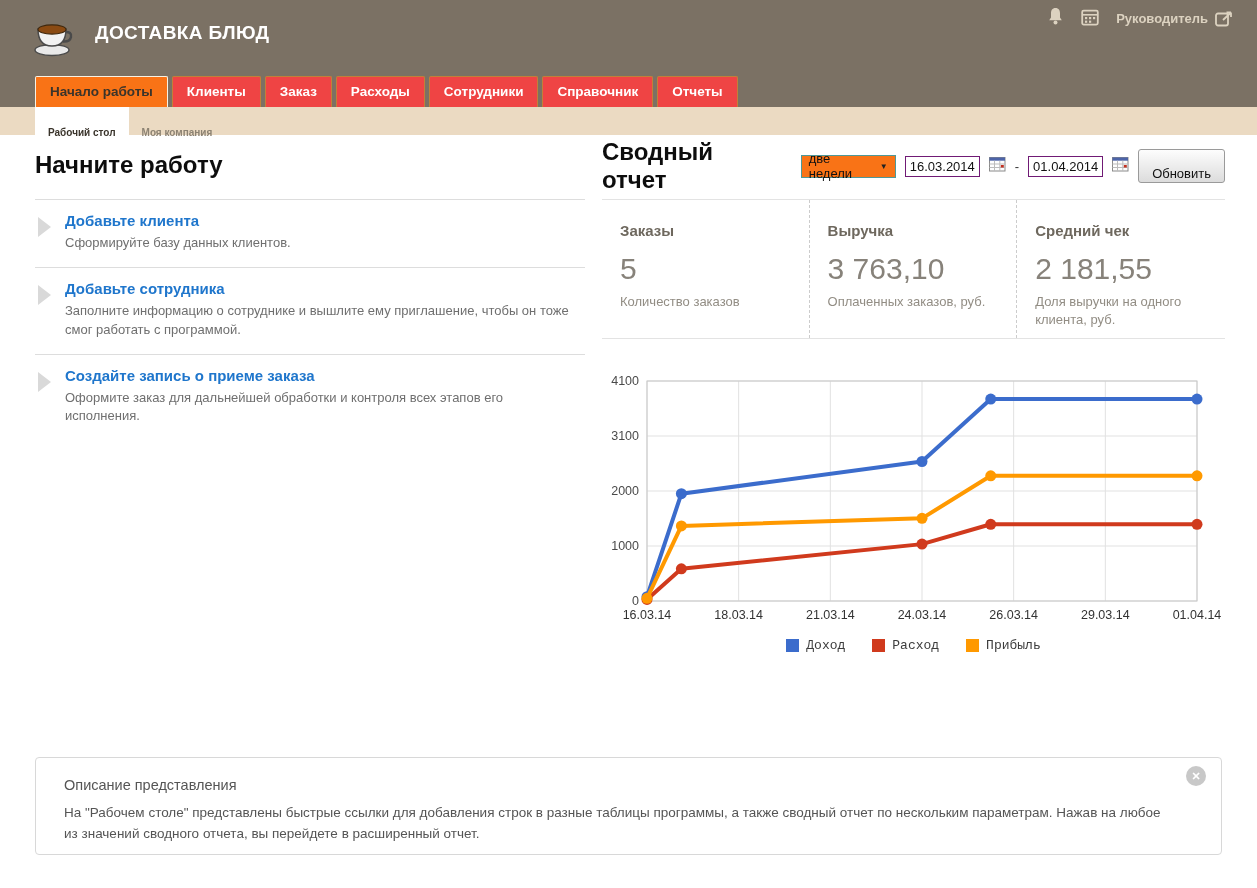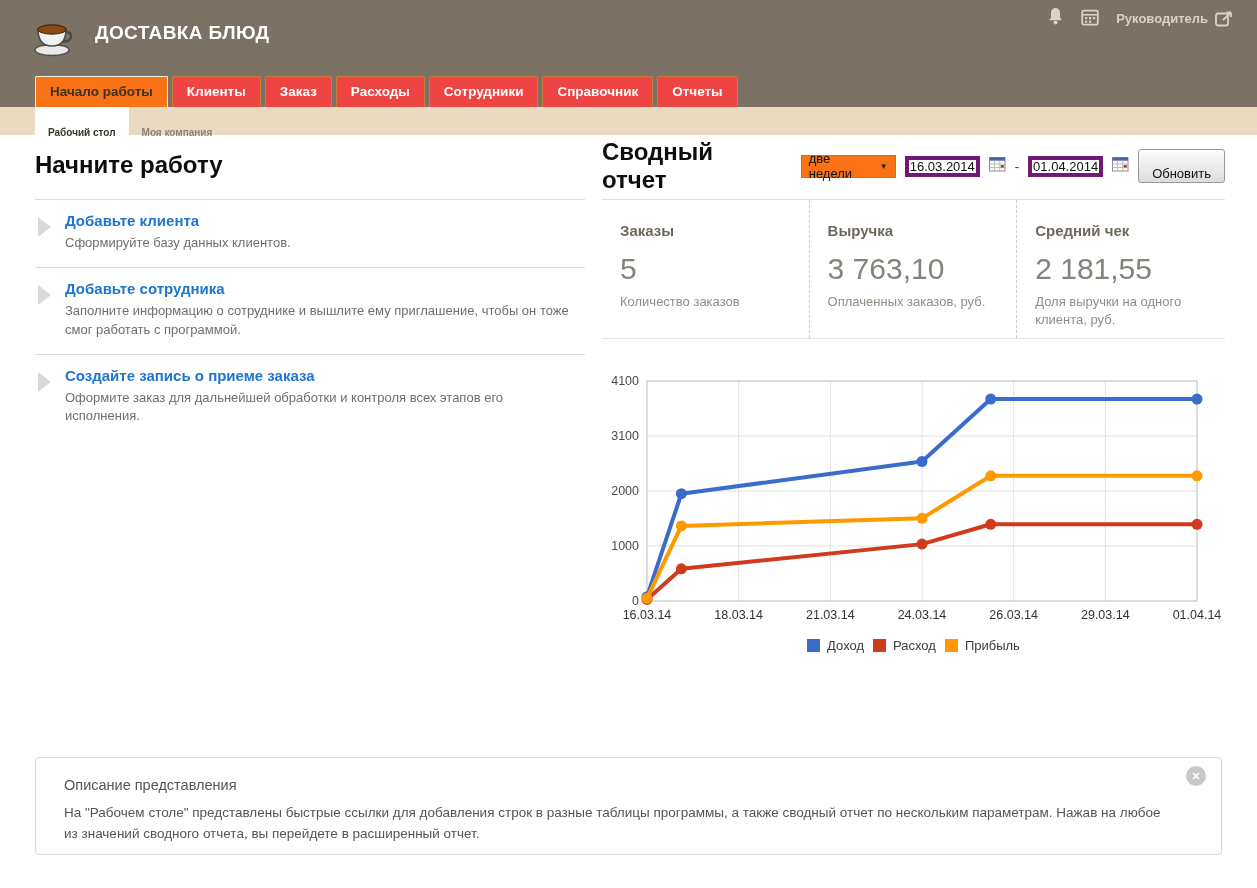--- a/index.html
+++ b/index.html
@@ -83,21 +83,21 @@
   .report-header { display:flex; align-items:center; margin-top:6px; height:34px; }
   .report-title { font-size:24px; font-weight:bold; color:#0d0d0d; }
   .report-controls { display:flex; align-items:center; gap:9px; margin-left:20px; }
   .period-select {
     display:flex; align-items:center; gap:11px;
     border:1px solid #4E9898; background:#f97316;
     height:23px; padding:0 7px; font-size:13px; color:#111111;
   }
   .period-select .arrow { font-size:8px; color:#222222; }
   .date-field {
-    width:75px; height:21px; border:4px solid #701a75; background:#ffffff;
+    width:75px; height:21px; border:1px solid #701a75; background:#ffffff;
     font-size:13px; color:#111111; text-align:center;
     font-family:"Liberation Sans", sans-serif;
   }
   .date-sep { font-size:13px; color:#333333; }
   .refresh-btn {
     height:24px; padding:16px 13px; font-size:13px; color:#111111;
     background:linear-gradient(#fdfdfd,#dcdcdc);
     border:1px solid #9a9a9a; border-radius:3px;
     font-family:"Liberation Sans", sans-serif;
   }
@@ -109,22 +109,22 @@
   .stat { width:207.6px; padding:22px 10px 12px 18px; border-right:1px dashed #CCCCCC; height:138px; }
   .stat:last-child { border-right:none; }
   .stat-title { font-size:15px; font-weight:bold; color:#6E685E; margin-bottom:13px; }
   .stat-value { font-size:30px; color:#87827A; margin-bottom:7px; }
   .stat-sub { font-size:13px; color:#928D84; line-height:1.35; max-width:180px; }
 
   .chart-wrap { margin-top:34px; }
   #chart-svg { display:block; }
   #chart-svg text { font-family:"Liberation Sans", sans-serif; }
   .chart-legend {
-    display:flex; justify-content:center; gap:9px; margin-top:13px;
-    font-size:13px; color:#3c3c3c;
+    display:flex; justify-content:center; gap:27px; margin-top:13px;
+    font-size:13px; color:#3c3c3c;font-family:Liberation Mono, monospace;
   }
   .legend-item { display:flex; align-items:center; gap:7px; }
   .legend-swatch { width:13px; height:13px; display:inline-block; }
 
   
   .description-panel {
     position:absolute; left:35px; top:757px; width:1187px; height:98px;
     background:#ffffff; border:1px solid #D8D8D8; border-radius:4px;
   }
   .panel-title { position:absolute; left:28px; top:19px; font-size:14.5px; color:#555555; }

